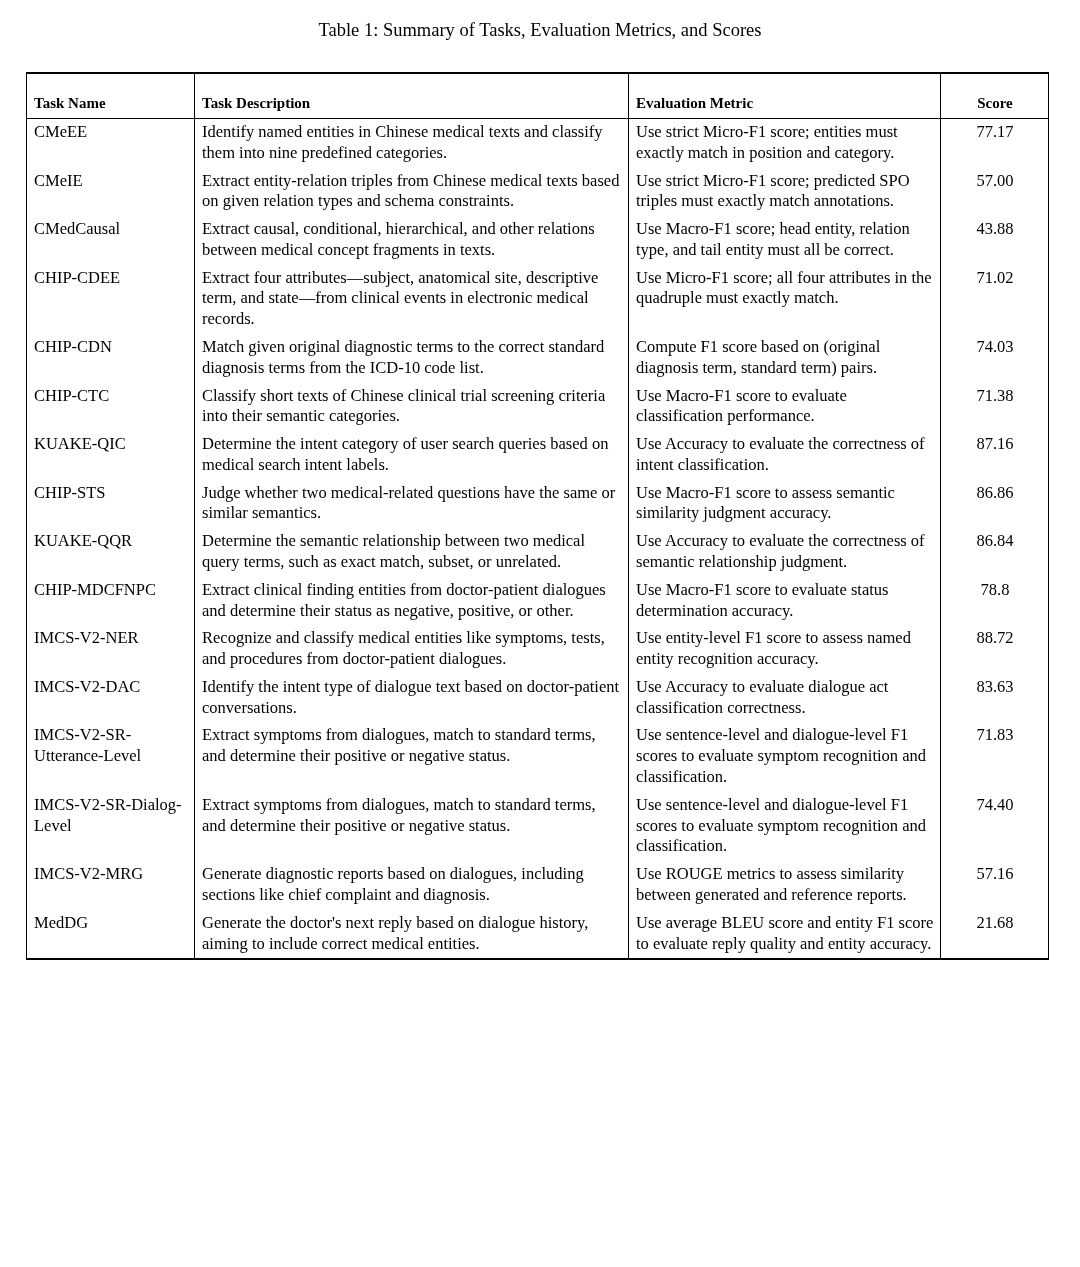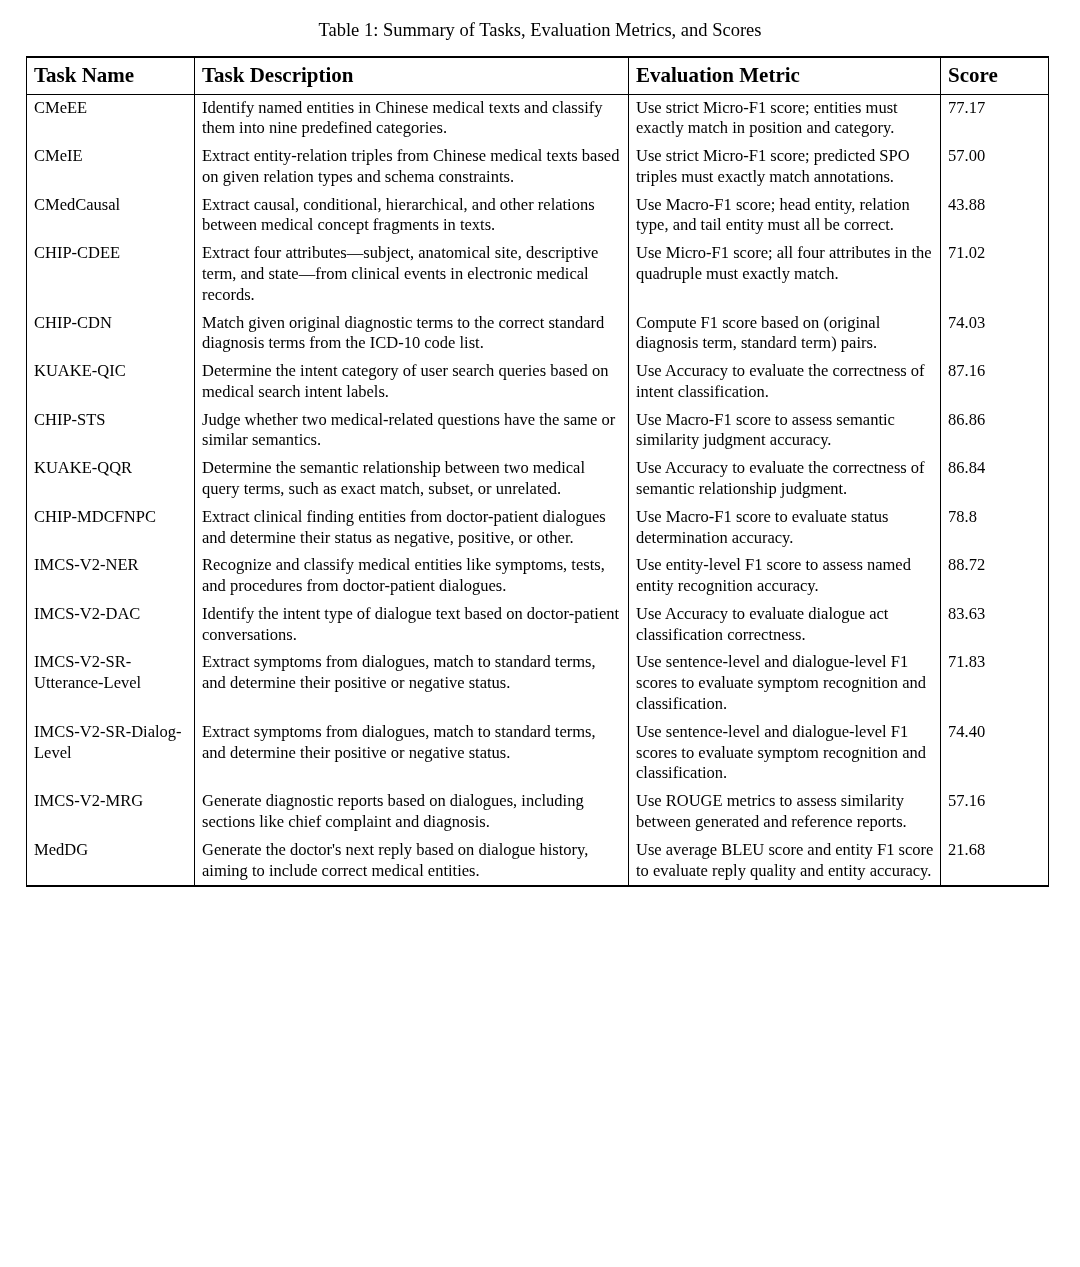--- a/index.html
+++ b/index.html
@@ -15,21 +15,21 @@
   }
   .page {
     width: 1080px;
     box-sizing: border-box;
     padding: 18px 26px 10px 26px;
   }
   .caption {
     text-align: center;
     font-size: 18.5px;
     line-height: 1.3;
-    margin: 0 0 14px 0;
+    margin: 0 0 30px 0;
     font-family: "Liberation Serif", serif;
   }
   table.tbl {
     border-collapse: collapse;
     width: 1022px;
     table-layout: fixed;
     font-size: 16.5px;
     line-height: 1.26;
   }
   table.tbl col.c-task  { width: 168px; }
@@ -41,36 +41,36 @@
     border-left: 1px solid #000;
     border-right: 1px solid #000;
     vertical-align: top;
     padding: 3px 6px 4px 7px;
     text-align: left;
     hyphens: auto;
     -webkit-hyphens: auto;
   }
   table.tbl thead th {
     font-weight: bold;
-    font-size: 21px;
-    padding-top: 4px;
+    font-size: 15px;
+    padding-top: 20px;
     padding-bottom: 5px;
   }
   table.tbl thead tr {
     border-top: 2.2px solid #000;
     border-bottom: 1.1px solid #000;
   }
   table.tbl tbody tr:last-child {
     border-bottom: 2.2px solid #000;
     padding-left: 48px;
   }
   table.tbl thead th:first-child,
   table.tbl tbody td:first-child { border-left: 1.1px solid #000; }
   table.tbl thead th:last-child,
-  table.tbl tbody td:last-child { border-right: 1.1px solid #000; }
+  table.tbl tbody td:last-child { border-right: 1.1px solid #000; text-align: center; }
 
   td.desc, td.metric { text-align: justify; text-justify: inter-word; }
   td.task { white-space: normal; }
   td.score { white-space: nowrap; }
 </style>
 </head>
 <body>
 
 <div class="page">
 
@@ -114,20 +114,26 @@
           <td class="task">CHIP-CDEE</td>
           <td class="desc">Extract four attributes—subject, anatomical site, descriptive term, and state—from clinical events in electronic medical records.</td>
           <td class="metric">Use Micro-F1 score; all four attributes in the quadruple must exactly match.</td>
           <td class="score">71.02</td>
         </tr>
         <tr>
           <td class="task">CHIP-CDN</td>
           <td class="desc">Match given original diagnostic terms to the correct standard diagnosis terms from the ICD-10 code list.</td>
           <td class="metric">Compute F1 score based on (original diagnosis term, standard term) pairs.</td>
           <td class="score">74.03</td>
+        </tr>
+        <tr>
+          <td class="task">CHIP-CTC</td>
+          <td class="desc">Classify short texts of Chinese clinical trial screening criteria into their semantic categories.</td>
+          <td class="metric">Use Macro-F1 score to evaluate classification performance.</td>
+          <td class="score">71.38</td>
         </tr>
         <tr>
           <td class="task">KUAKE-QIC</td>
           <td class="desc">Determine the intent category of user search queries based on medical search intent labels.</td>
           <td class="metric">Use Accuracy to evaluate the correctness of intent classification.</td>
           <td class="score">87.16</td>
         </tr>
         <tr>
           <td class="task">CHIP-STS</td>
           <td class="desc">Judge whether two medical-related questions have the same or similar semantics.</td>

